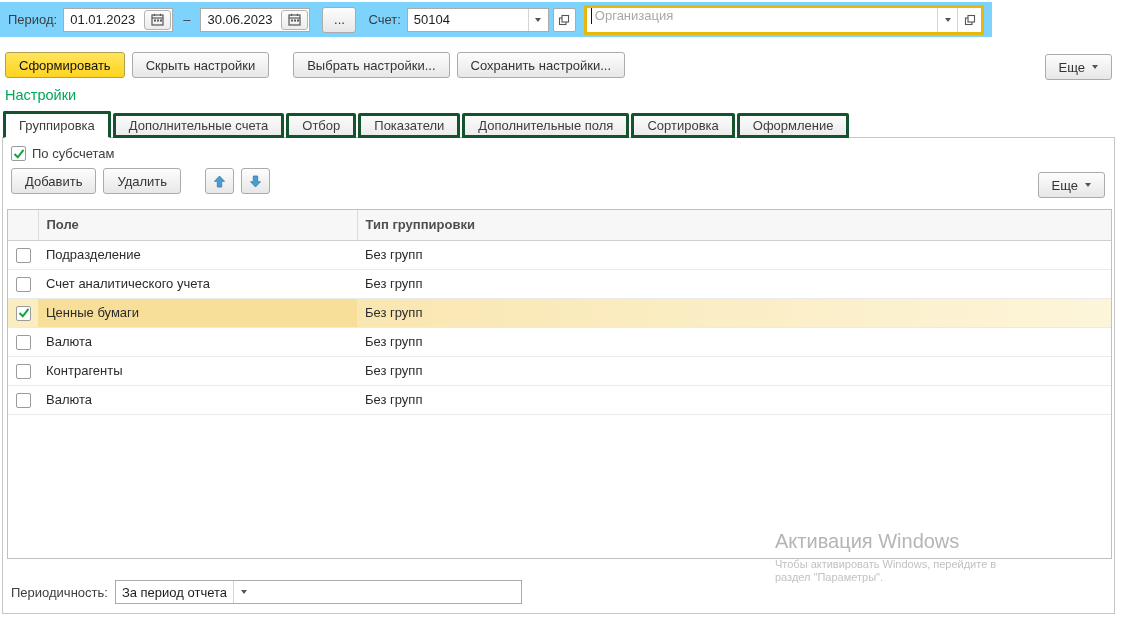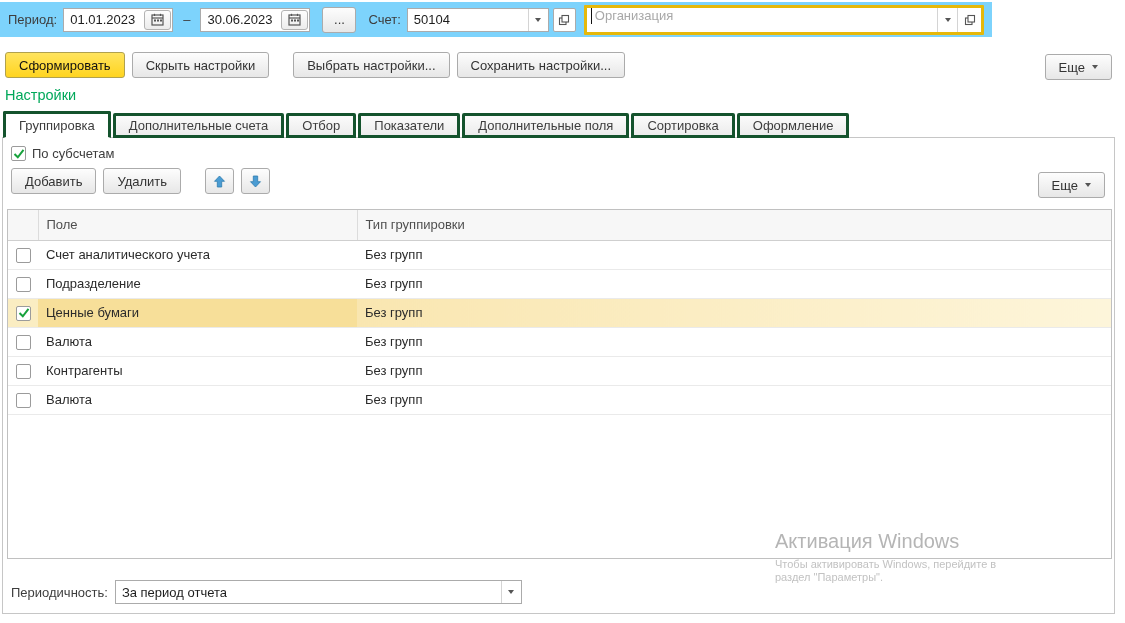--- a/index.html
+++ b/index.html
@@ -64,34 +64,34 @@
   .cb.checked svg { display:block; }
   .cb-row .lbl { margin-left:6px; }
   .tbl-toolbar { display:flex; align-items:center; margin:7px 0 0 8px; }
   .arrow-btn { width:29px; padding:0; }
   .panel-more { position:absolute; right:9px; top:34px; }
 
   
   .grid-wrap { position:absolute; left:4px; top:71px; width:1105px; height:350px;
     border:1px solid #C0C0C0; background:#fff; overflow:hidden; }
   table.grid { border-collapse:collapse; table-layout:fixed; width:100%; }
-  table.grid th { height:30px; background:#F7F7F7; font-weight:normal; color:#4f4f4f;
+  table.grid th { height:30px; background:#F7F7F7; font-weight:bold; color:#4f4f4f;
     text-align:left; padding:0 8px; border-bottom:1px solid #CFCFCF; border-right:1px solid #DCDCDC; }
   table.grid th:last-child { border-right:none; }
   table.grid td { height:29px; padding:0 8px; border-bottom:1px solid #EAEAEA; color:#2b2b2b;
     white-space:nowrap; overflow:hidden; }
   td.cb-cell { text-align:center; padding:0; }
   td.cb-cell .cb { vertical-align:middle; }
   tr.selected td.cb-cell { background:#FAEDC2; }
   tr.selected td.field-cell { background:#F7DF99; }
   tr.selected td.type-cell { background:linear-gradient(to right,#F9E6B0,#FDF5DA); }
 
   
   .period-row { position:absolute; left:8px; bottom:9px; display:flex; align-items:center; }
-  .period-select { margin-left:7px; width:407px; justify-content:space-between; }
+  .period-select { margin-left:7px; width:407px; }
 
   
   .watermark { position:absolute; left:775px; top:530px; z-index:5; color:#BCBCBC; pointer-events:none; }
   .wm1 { font-size:20px; color:#B5B5B5; }
   .wm2 { font-size:11px; margin-top:5px; color:#C2C2C2; }
 </style>
 </head>
 <body>
 
 <div class="app">
@@ -244,30 +244,30 @@
             <th>Тип группировки</th>
           </tr>
         </thead>
         <tbody id="rows-body">
             <tr>
     <td class="cb-cell">
       <span class="cb">
         
       </span>
     </td>
+    <td class="field-cell">Подразделение</td>
+    <td class="type-cell">Без групп</td>
+  </tr>
+            <tr>
+    <td class="cb-cell">
+      <span class="cb">
+        
+      </span>
+    </td>
     <td class="field-cell">Счет аналитического учета</td>
-    <td class="type-cell">Без групп</td>
-  </tr>
-            <tr>
-    <td class="cb-cell">
-      <span class="cb">
-        
-      </span>
-    </td>
-    <td class="field-cell">Подразделение</td>
     <td class="type-cell">Без групп</td>
   </tr>
             <tr class="selected">
     <td class="cb-cell">
       <span class="cb checked">
         <svg width="12" height="12" viewBox="0 0 12 12">
                     <path d="M1.5 6 L4.8 9.3 L10.5 1.8" fill="none" stroke="#17A23C" stroke-width="2"></path>
                   </svg>
       </span>
     </td>

